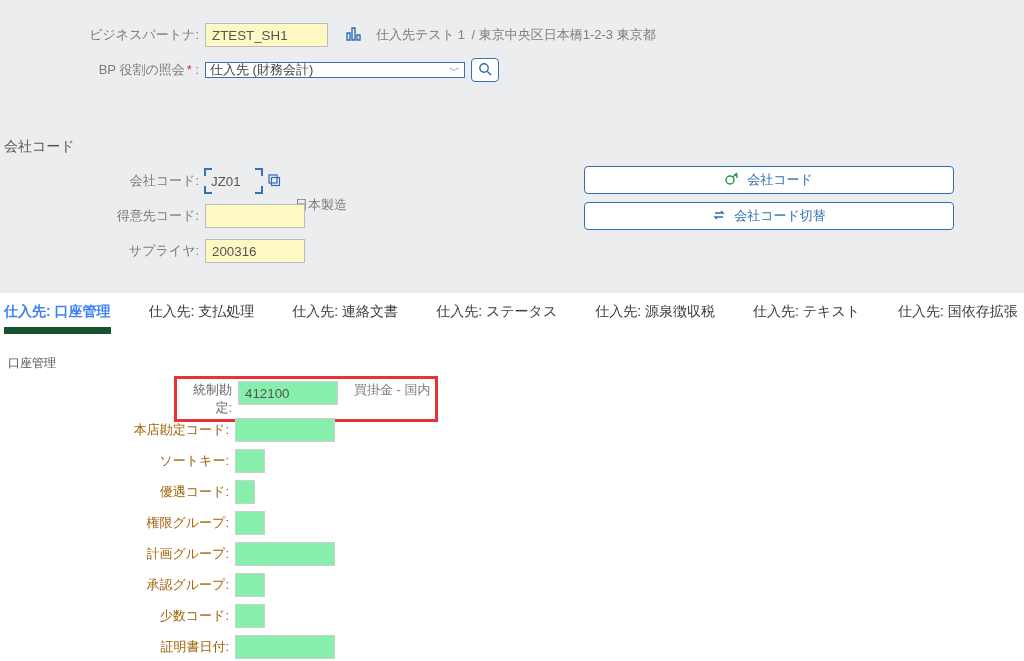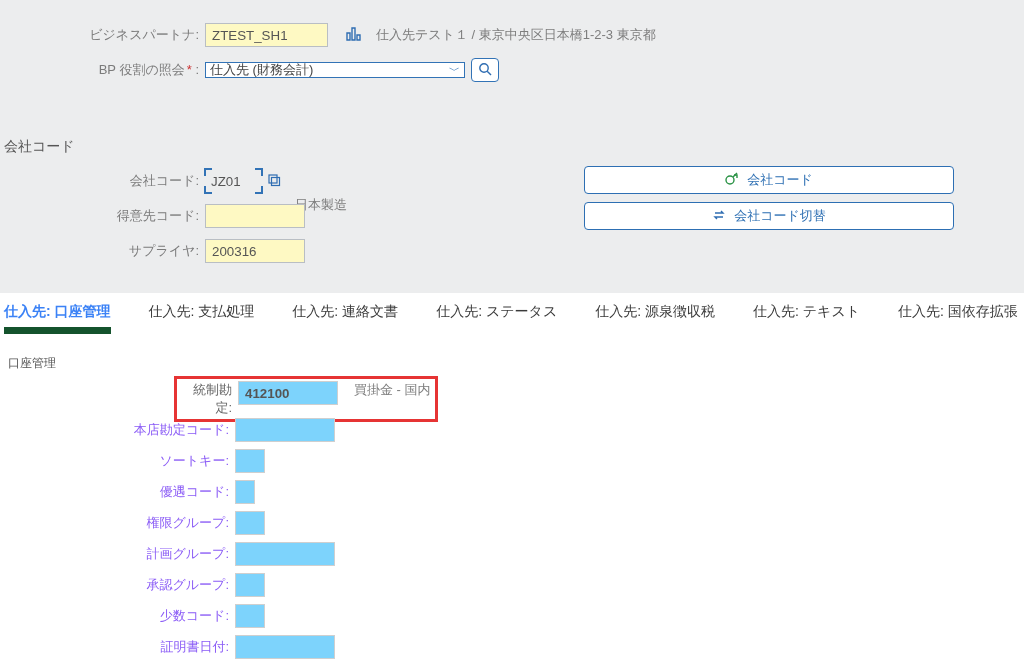--- a/index.html
+++ b/index.html
@@ -43,22 +43,22 @@
     .tabs{ display:flex; gap:38px; padding:10px 6px 0 4px; border-bottom:1px solid transparent;}
     .tab{ color:#3a3a3a; font-size:14px; padding-bottom:6px; cursor:pointer; white-space:nowrap;}
     .tab.active{ color:#3b82f6; font-weight:bold; border-bottom:7px solid #14532d; }
 
     .form-area{ padding:20px 0 0 0;}
     .form-title{ color:#555; font-size:12px; margin:0 0 12px 8px;}
 
     .highlight{ border:3px solid #e63434; padding:2px 4px; display:inline-flex; align-items:flex-start; }
 
     .form-row{ display:flex; align-items:center; height:30px; margin-bottom:1px; }
-    .form-lbl{ width:235px; text-align:right; padding-right:6px; color:#8b5cf6; font-size:13px;}
-    .finput{ height:24px; border:1px solid #cfcfcf; background:#7dd3fc; padding:0 6px; color:#555;font-weight:bold;}
+    .form-lbl{ width:235px; text-align:right; padding-right:6px; color:#a16207; font-size:13px;}
+    .finput{ height:24px; border:1px solid #cfcfcf; background:#86efac; padding:0 6px; color:#555;}
     .w100{ width:100px;}
     .w35{ width:30px;}
     .w20{ width:20px;}
     .fdesc{ margin-left:16px; color:#7d7d7d;}
   </style>
 </head>
 <body>
 
 <div class="top-region">
   <div class="row">

